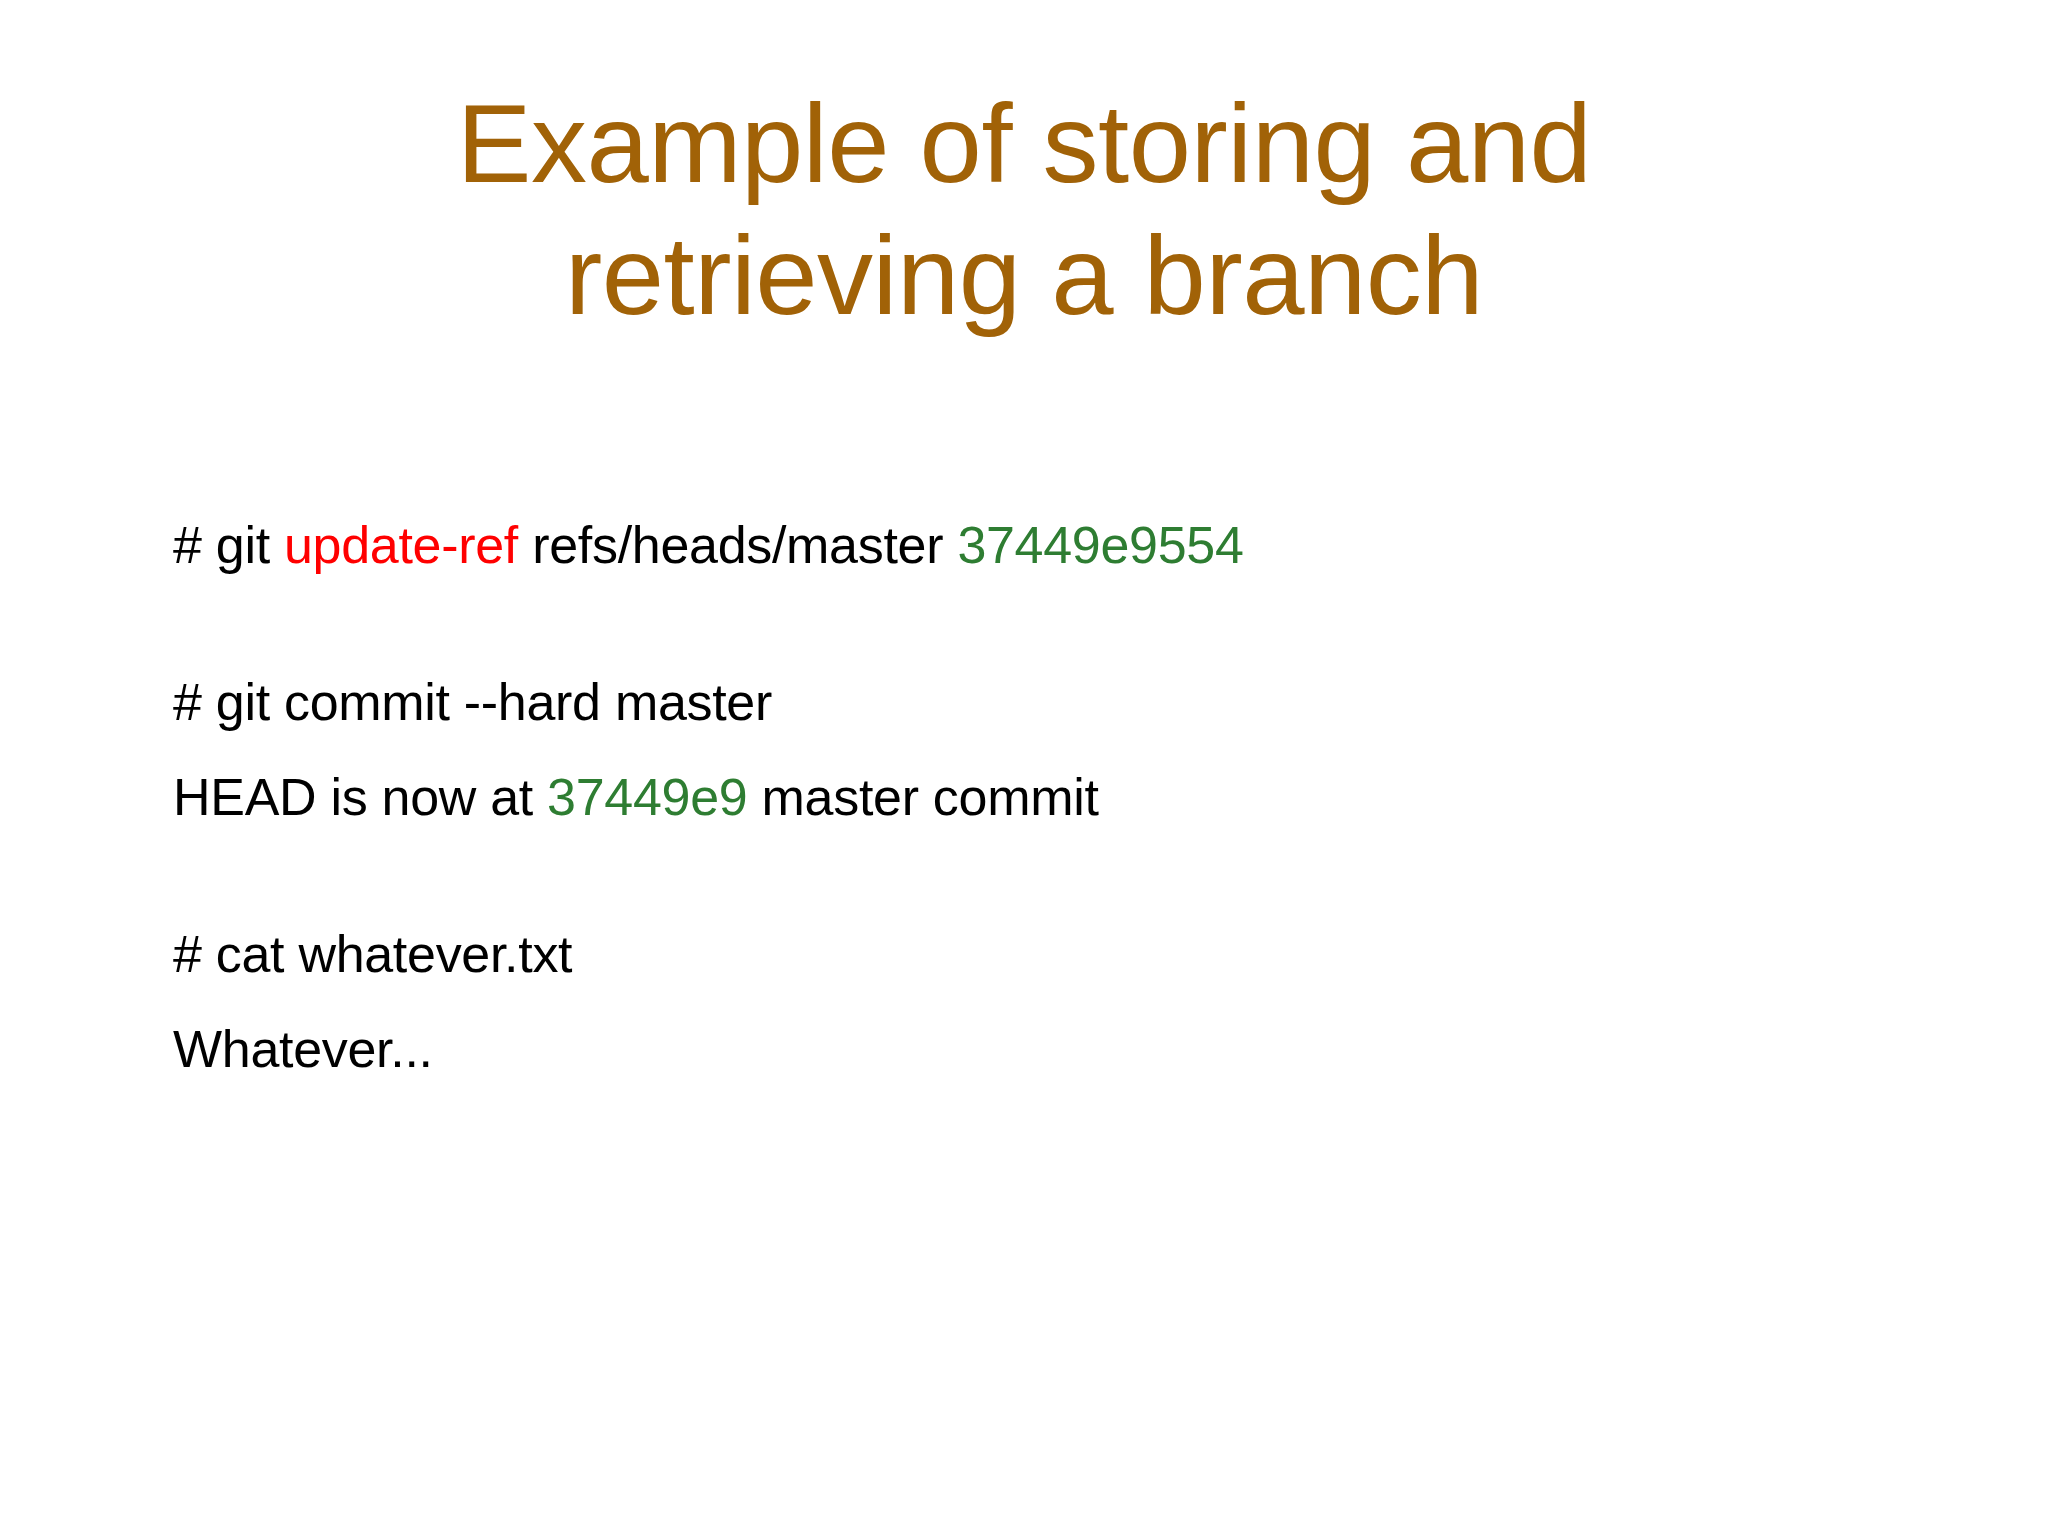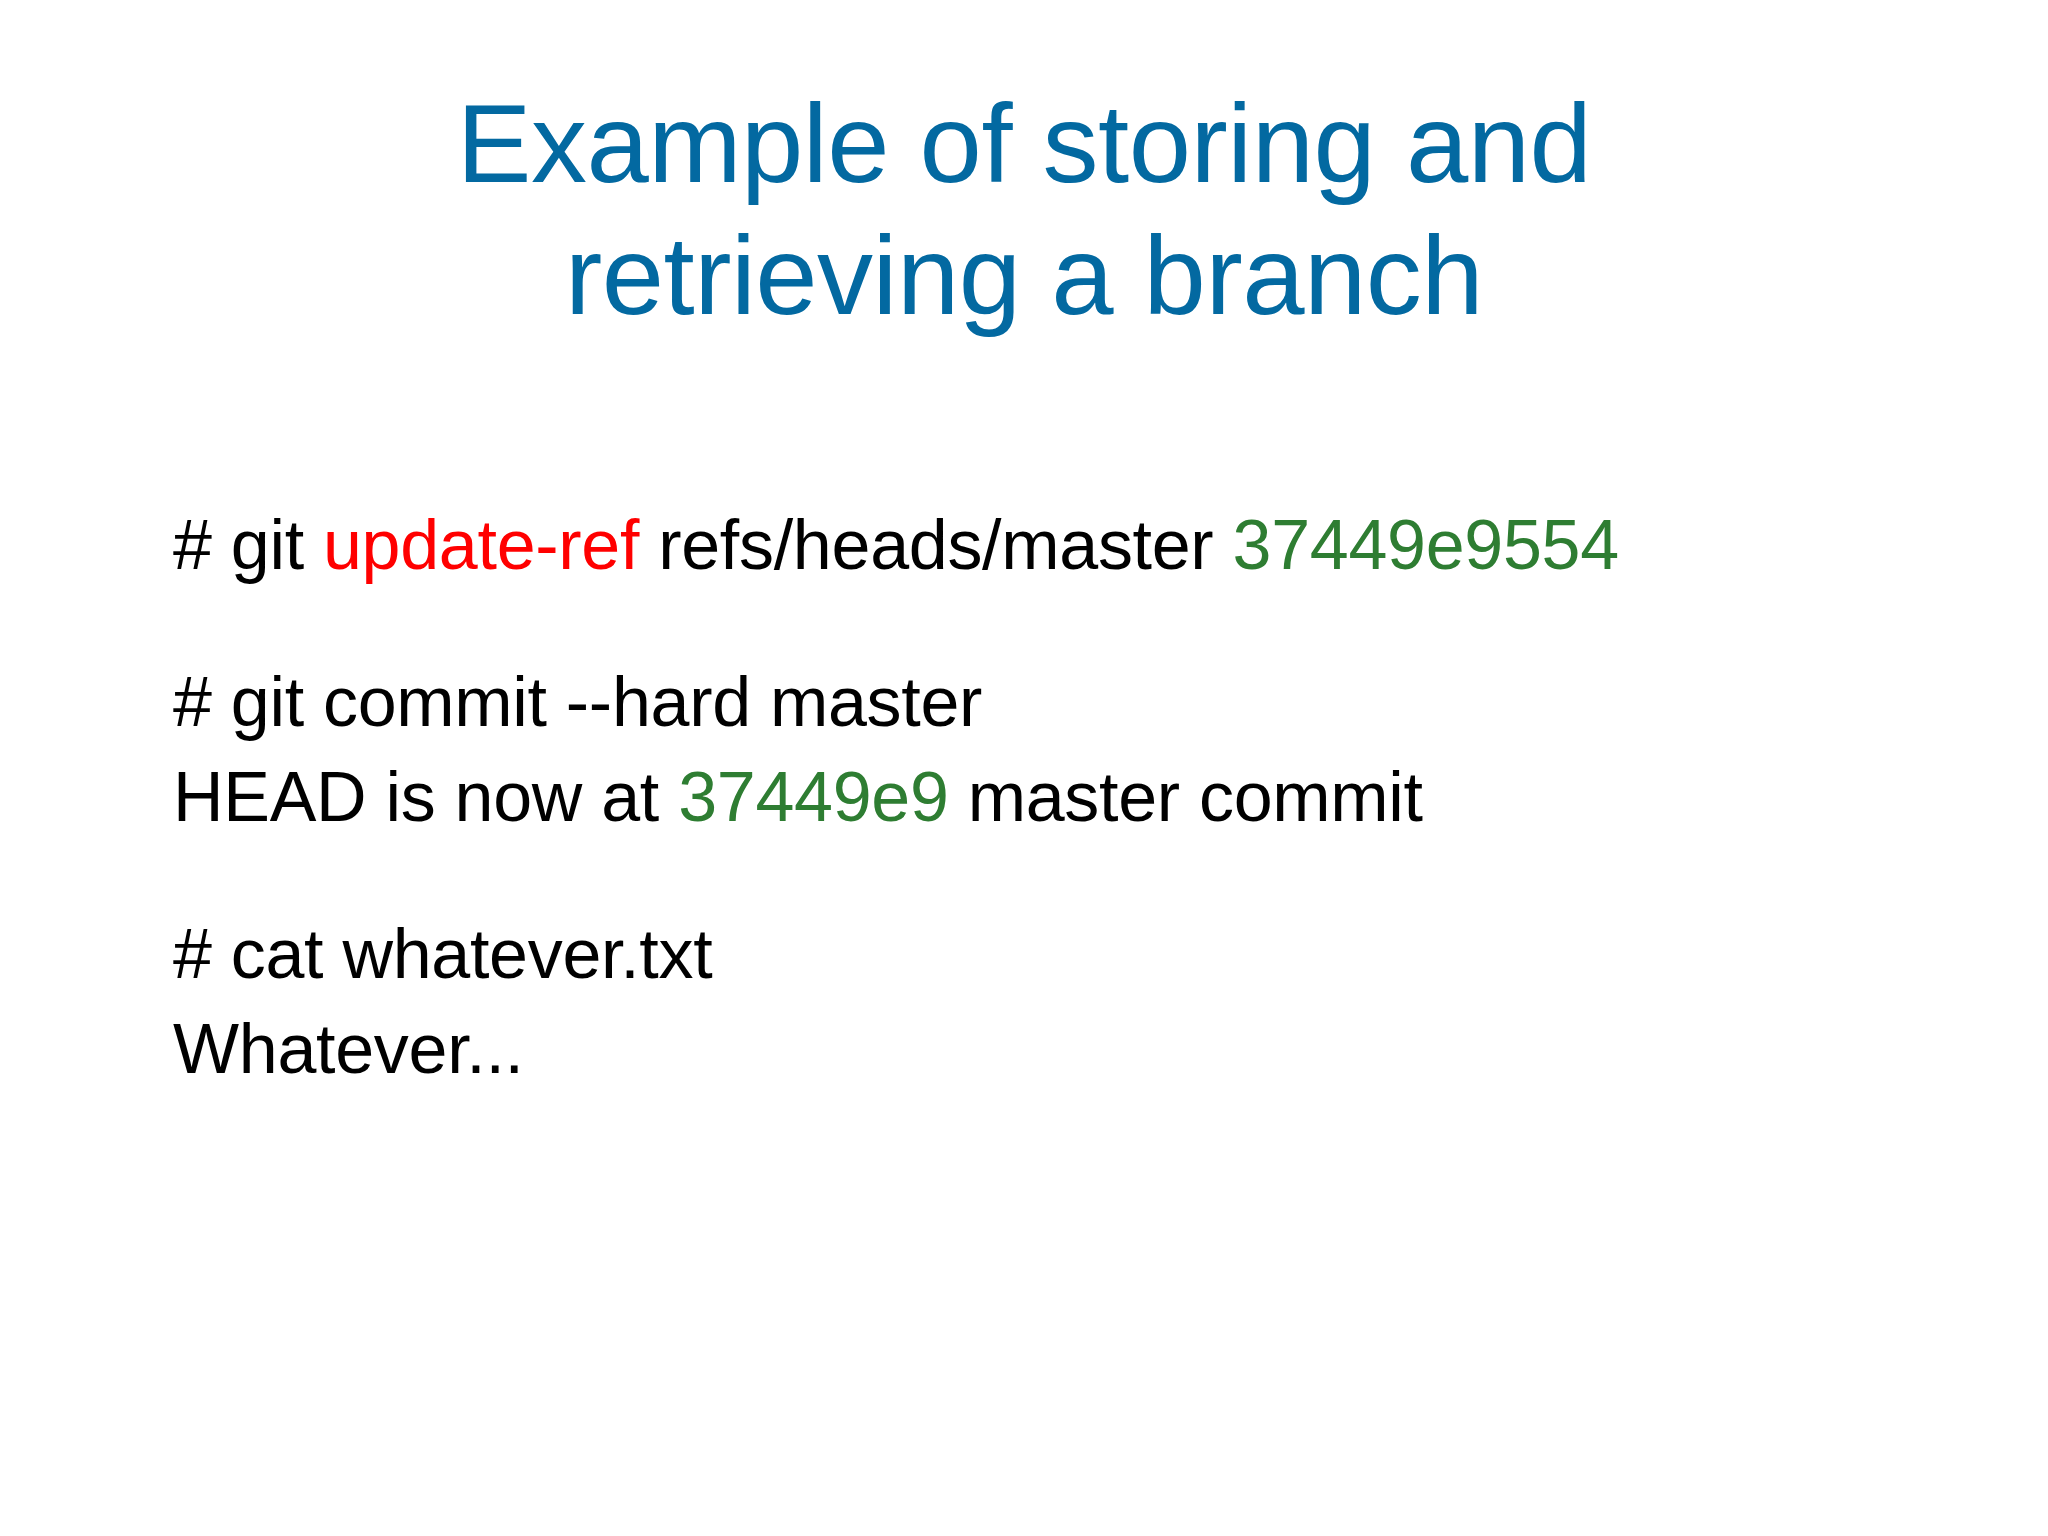--- a/index.html
+++ b/index.html
@@ -31,21 +31,21 @@
     left: 0;
     width: 2048px;
     text-align: center;
   }
   .title-line {
     display: block;
     font-family: "Liberation Sans", sans-serif;
     font-size: 112px;
     font-weight: 400;
     line-height: 132px;
-    color: #0369a1;
+    color: #a16207;
     letter-spacing: -0.5px;
     white-space: pre;
   }
 
   
   .body-block {
     position: absolute;
     top: 498px;
     left: 173px;
     width: 1830px;
@@ -53,21 +53,21 @@
 
   .cmd-group {
     margin: 0 0 62px 0;
   }
   .cmd-group.last {
     margin-bottom: 8px;
   }
 
   .line {
     font-family: "Liberation Sans", sans-serif;
-    font-size: 70px;
+    font-size: 52px;
     font-weight: 400;
     line-height: 95px;
     color: #000000;
     white-space: pre;
     letter-spacing: -0.3px;
   }
 
   .seg {
     white-space: pre;
   }

